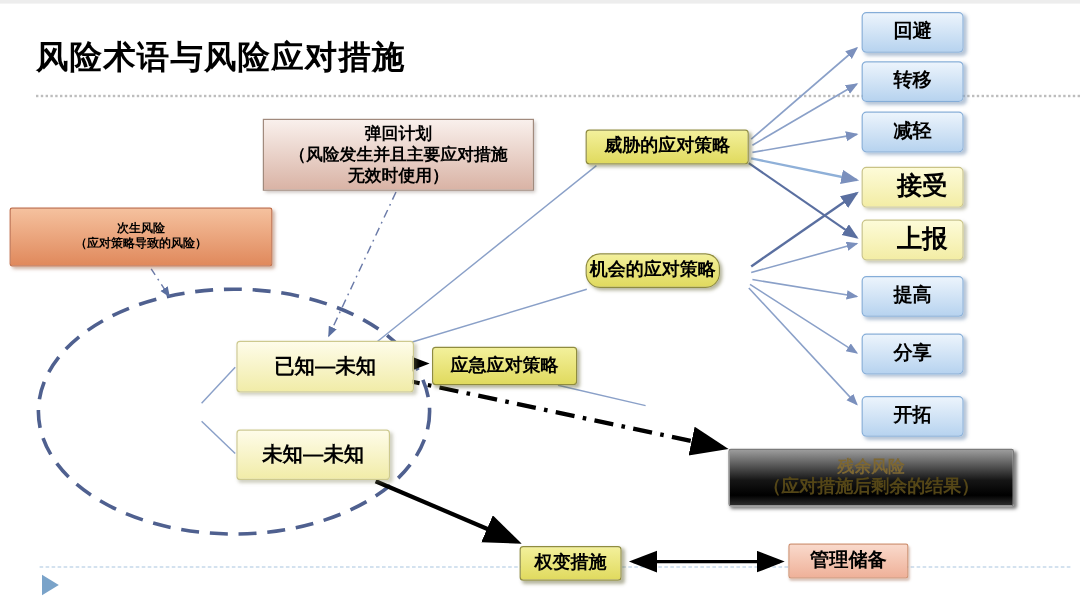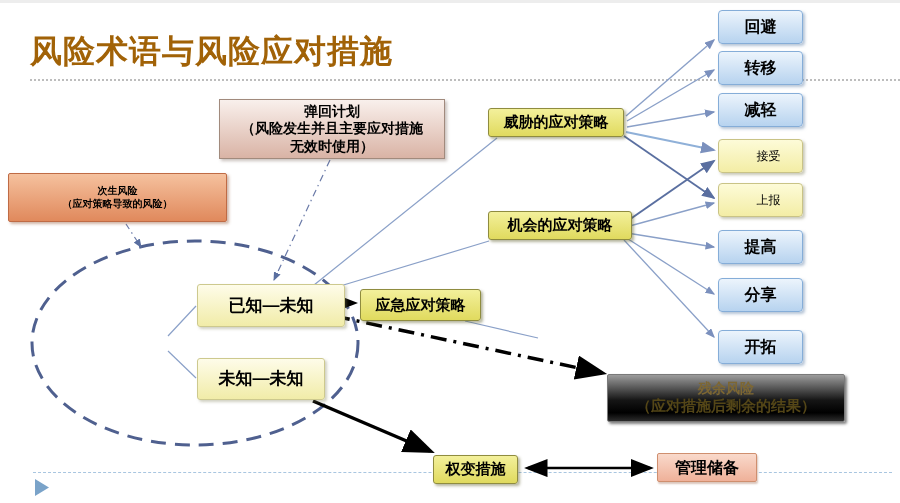--- a/index.html
+++ b/index.html
@@ -2,21 +2,21 @@
 <html><head>
 <meta charset="utf-8">
 <style>
   html,body{margin:0;padding:0;background:#fff;}
   #canvas{
     position:relative;width:900px;height:503px;background:#ffffff;
     font-family:"Liberation Sans","DejaVu Sans",sans-serif;overflow:hidden;
   }
   #topstrip{position:absolute;left:0;top:0;width:900px;height:3px;background:#ededed;}
   #title{
-    position:absolute;left:30px;top:30px;font-size:32px;font-weight:bold;color:#a16207;
+    position:absolute;left:30px;top:30px;font-size:27px;font-weight:bold;color:#000000;
     letter-spacing:1px;white-space:nowrap;
   }
   #title-rule{position:absolute;left:30px;right:0;top:79px;border-top:2px dotted #bdbdbd;}
   #bottom-rule{position:absolute;left:33px;right:8px;top:472px;border-top:1px dashed #a9c6e0;}
   svg.layer{position:absolute;left:0;top:0;z-index:1;}
   .box{
     position:absolute;box-sizing:border-box;z-index:2;
     display:flex;flex-direction:column;align-items:center;justify-content:center;
     text-align:center;color:#000;line-height:1.25;
   }
@@ -36,21 +36,21 @@
   .blue{
     background:linear-gradient(#ecf4fc,#b7d3ef);
     border:1px solid #85add8;border-radius:4px;
     box-shadow:2px 2px 3px rgba(110,140,175,.5);
     font-size:16px;font-weight:bold;
   }
   .paleyellow{
     background:linear-gradient(#fdfbd8,#f3eda5);
     border:1px solid #c9c386;border-radius:4px;
     box-shadow:2px 2px 3px rgba(120,120,80,.4);
-    font-size:12px;font-weight:normal;padding-left:16px;
+    font-size:21px;font-weight:bold;padding-left:16px;
   }
   .slate{
     background:#8a94b8;border:2px solid #323d63;
     font-size:16px;font-weight:bold;
   }
   .rose{
     background:linear-gradient(#f9f0ec,#d9b3a5);
     border:1px solid #a18a7d;
     box-shadow:2px 2px 3px rgba(120,100,90,.4);
     font-size:14px;font-weight:bold;
@@ -71,21 +71,21 @@
     background:linear-gradient(#9c9c9c,#151515 55%,#000 82%,#2c2c2c);
     border:1px solid #7a7a7a;border-radius:2px;
     box-shadow:2px 2px 3px rgba(0,0,0,.5);
   }
   .dark .l1{font-size:14px;font-weight:bold;color:#7d6733;}
   .dark .l2{font-size:15px;font-weight:bold;color:#544617;}
   
   #rebound{left:219px;top:99px;width:226px;height:60px;}
   #secondary{left:8px;top:173px;width:219px;height:49px;}
   #threat{left:488px;top:108px;width:136px;height:29px;}
-  #opportunity{left:488px;top:211px;width:144px;height:29px;}
+  #opportunity{left:488px;top:211px;width:112px;height:29px;border-radius:12px;}
   #risk-broad{left:42px;top:325px;width:126px;height:39px;}
   #known{left:197px;top:284px;width:148px;height:43px;}
   #unknown{left:197px;top:358px;width:128px;height:42px;}
   #contingent{left:360px;top:289px;width:121px;height:32px;}
   #creserve{left:540px;top:328px;width:115px;height:30px;}
   #residual{left:607px;top:374px;width:238px;height:48px;}
   #workaround{left:433px;top:455px;width:85px;height:29px;}
   #mreserve{left:657px;top:453px;width:100px;height:29px;}
   .resp{left:718px;width:85px;height:34px;}
   #r-avoid{top:10px;}  #r-transfer{top:51px;} #r-mitigate{top:93px;}

